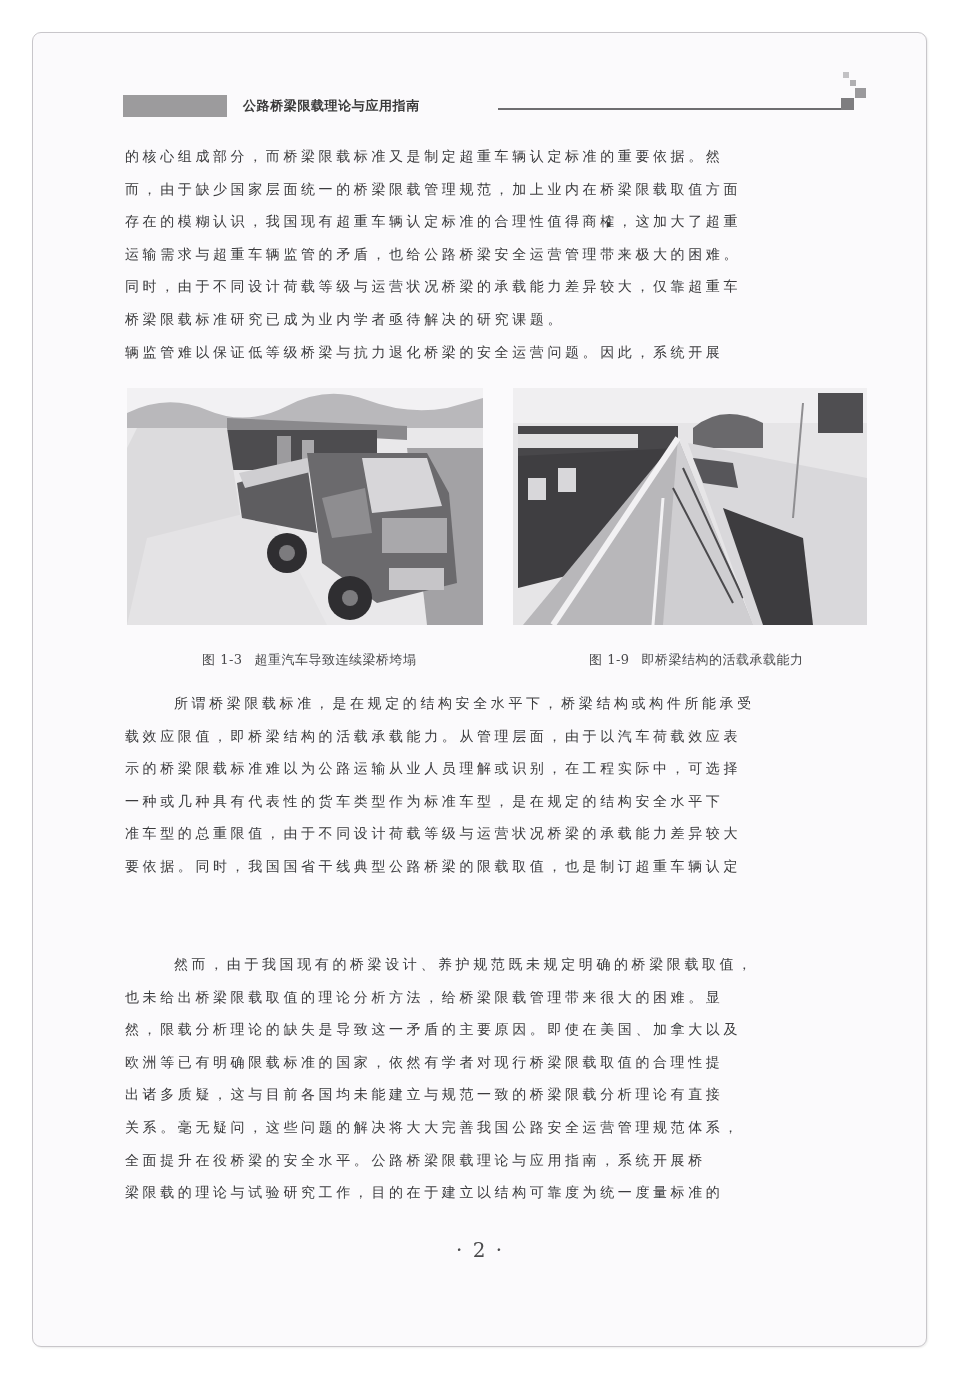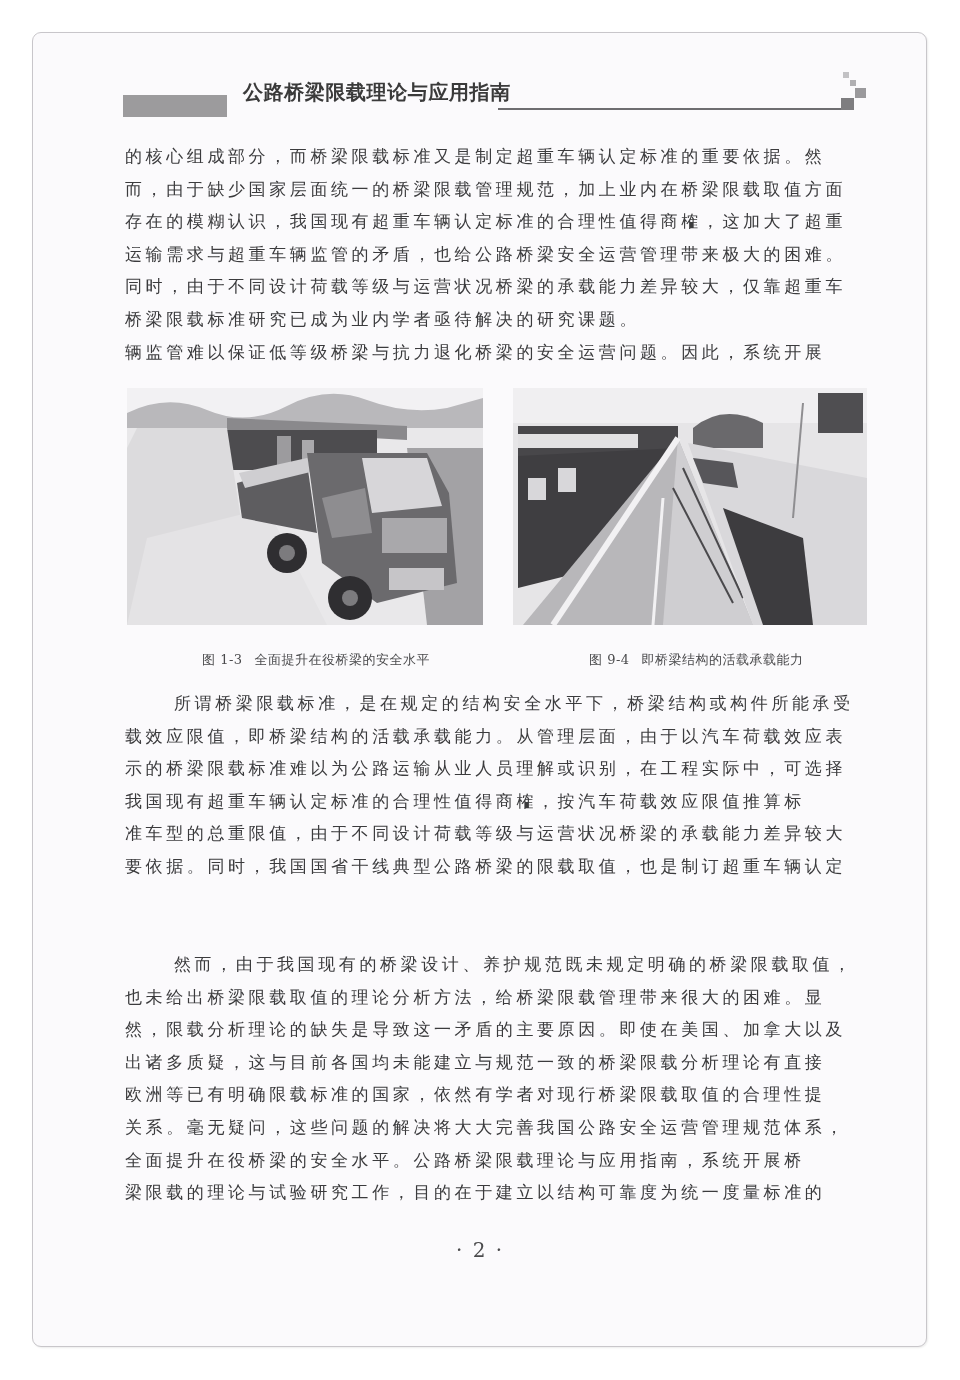--- a/index.html
+++ b/index.html
@@ -19,46 +19,46 @@
     border-radius: 9px;
     background: #fbfafc;
     box-shadow: 1px 1px 2px rgba(0,0,0,0.08);
   }
   .hdr-bar {
     position: absolute; left: 123px; top: 95px;
     width: 104px; height: 22px;
     background: #9c9b9d;
   }
   .hdr-title {
-    position: absolute; left: 243px; top: 80px;
+    position: absolute; left: 243px; top: 94px;
     font-family: "DejaVu Sans", "Liberation Sans", sans-serif;
     font-weight: bold;
-    font-size: 20px;
+    font-size: 13px;
     letter-spacing: 0.6px;
     color: #3a3a3a;
     line-height: 24px;
     white-space: nowrap;
   }
   .hdr-line {
     position: absolute; left: 498px; top: 108px;
     width: 344px; height: 1.5px;
     background: #6e6d70;
   }
   .sq { position: absolute; background: #8f8e91; }
   .sq1 { left: 841px; top: 98px; width: 13px; height: 12px; background: #7e7d80; }
   .sq2 { left: 855px; top: 88px; width: 11px; height: 10px; background: #9a999c; }
   .sq3 { left: 850px; top: 80px; width: 6px; height: 6px; background: #b0afb2; }
   .sq4 { left: 843px; top: 72px; width: 6px; height: 6px; background: #c2c1c4; }
 
   .text-block {
     position: absolute;
     left: 125px;
     width: 760px;
-    font-family: Liberation Serif, serif;
-    font-size: 17px;
+    font-family: Liberation Mono, monospace;
+    font-size: 14px;
     color: #3b3b3d;
     line-height: 32.6px;
     letter-spacing: 3.6px;
   }
   .line { display: block; white-space: nowrap; height: 32.6px; }
   .indent { padding-left: 49px; }
 
   .figure {
     position: absolute;
     top: 388px;
@@ -169,39 +169,39 @@
     <line x1="170" y1="80" x2="230" y2="210" stroke="#4a494c" stroke-width="2"></line>
 
     <polygon points="175,55 354,90 354,237 240,237" fill="#d9d8db"></polygon>
     <polygon points="210,120 290,150 300,237 250,237" fill="#3d3c3f"></polygon>
     <polygon points="180,70 220,75 225,100 190,95" fill="#57565a"></polygon>
     <line x1="290" y1="15" x2="280" y2="130" stroke="#8f8e91" stroke-width="2"></line>
   </svg>
 </div>
 
 <div class="caption cap-left">
-  <span class="cap-num">图 1-3</span><span>全面提升在役桥梁的安全水平</span>
+  <span class="cap-num">图 1-3</span><span>超重汽车导致连续梁桥垮塌</span>
 </div>
 <div class="caption cap-right">
-  <span class="cap-num">图 9-4</span><span>即桥梁结构的活载承载能力</span>
+  <span class="cap-num">图 1-9</span><span>即桥梁结构的活载承载能力</span>
 </div>
 
 <div class="text-block" style="top:688px;">
   <span class="line indent">所谓桥梁限载标准，是在规定的结构安全水平下，桥梁结构或构件所能承受</span>
   <span class="line">载效应限值，即桥梁结构的活载承载能力。从管理层面，由于以汽车荷载效应表</span>
   <span class="line">示的桥梁限载标准难以为公路运输从业人员理解或识别，在工程实际中，可选择</span>
-  <span class="line">我国现有超重车辆认定标准的合理性值得商榷，按汽车荷载效应限值推算标</span>
+  <span class="line">一种或几种具有代表性的货车类型作为标准车型，是在规定的结构安全水平下</span>
   <span class="line">准车型的总重限值，由于不同设计荷载等级与运营状况桥梁的承载能力差异较大</span>
   <span class="line">要依据。同时，我国国省干线典型公路桥梁的限载取值，也是制订超重车辆认定</span>
 </div>
 
 <div class="text-block" style="top:949px;">
   <span class="line indent">然而，由于我国现有的桥梁设计、养护规范既未规定明确的桥梁限载取值，</span>
   <span class="line">也未给出桥梁限载取值的理论分析方法，给桥梁限载管理带来很大的困难。显</span>
   <span class="line">然，限载分析理论的缺失是导致这一矛盾的主要原因。即使在美国、加拿大以及</span>
+  <span class="line">欧洲等已有明确限载标准的国家，依然有学者对现行桥梁限载取值的合理性提</span>
   <span class="line">出诸多质疑，这与目前各国均未能建立与规范一致的桥梁限载分析理论有直接</span>
-  <span class="line">欧洲等已有明确限载标准的国家，依然有学者对现行桥梁限载取值的合理性提</span>
   <span class="line">关系。毫无疑问，这些问题的解决将大大完善我国公路安全运营管理规范体系，</span>
   <span class="line">全面提升在役桥梁的安全水平。公路桥梁限载理论与应用指南，系统开展桥</span>
   <span class="line">梁限载的理论与试验研究工作，目的在于建立以结构可靠度为统一度量标准的</span>
 </div>
 
 <div class="page-num">· 2 ·</div>
 
 </body></html>

